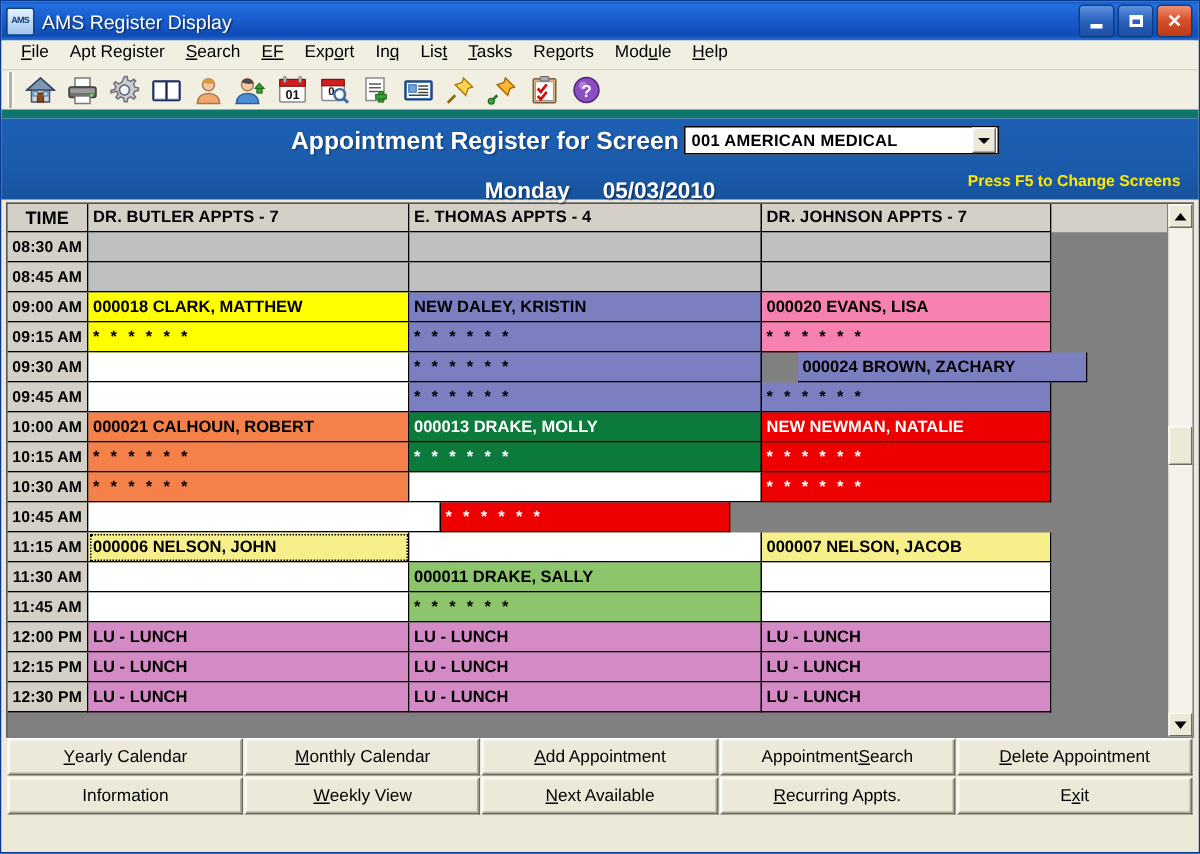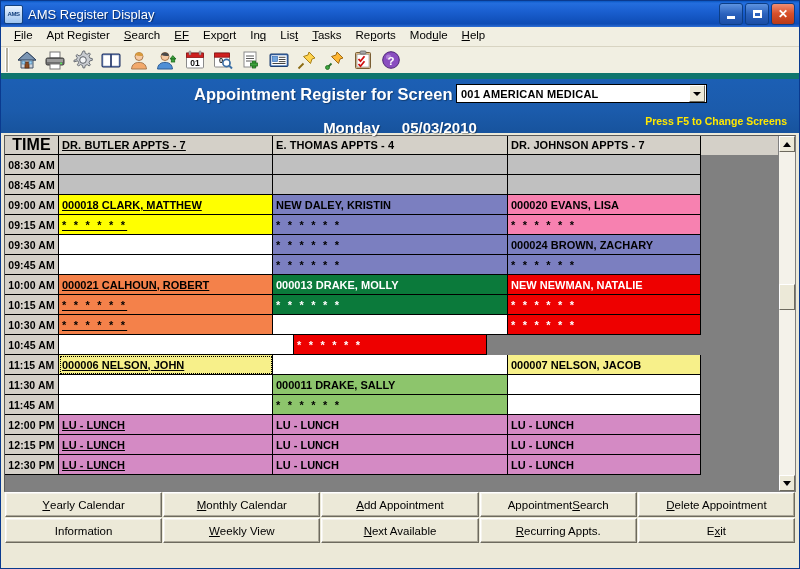--- a/index.html
+++ b/index.html
@@ -87,21 +87,21 @@
     position:relative;
   }
   .bh-title{
     position:absolute;left:193px;top:6px;
     color:#fff;font-size:16.5px;font-weight:bold;
     text-shadow:1px 1px 1px rgba(0,0,0,.35);
     white-space:nowrap;
   }
   .combo{
     position:absolute;left:455px;top:5px;
-    width:251px;height:19px;
+    width:210px;height:19px;
     background:#fff;border:1px solid #000;
     display:flex;align-items:center;
     box-sizing:border-box;
   }
   .combo-text{
     font-size:11px;font-weight:bold;color:#000;
     padding-left:4px;white-space:nowrap;flex:1 1 auto;
     letter-spacing:0.2px;
   }
   .combo-arrow{
@@ -155,26 +155,26 @@
     border-right:1px solid #000;
     border-bottom:1px solid #000;
     font-size:11px;font-weight:bold;color:#000;
     display:flex;align-items:center;
     padding-left:3px;
     white-space:nowrap;overflow:hidden;
     background:#fff;
   }
   .c-time{flex:0 0 54px;width:54px;background:#d4d0c8;justify-content:center;padding-left:0;
     letter-spacing:0.1px;font-size:10.5px;}
-  .c-a{flex:0 0 214px;width:214px;text-decoration:underline;}
+  .c-a{flex:0 0 214px;width:214px;}
   .c-b{flex:0 0 235px;width:235px;}
   .c-c{flex:0 0 193px;width:193px;}
   .c-pad{flex:1 1 auto;background:#808080;border-right:none;border-bottom:none;}
   .row.hdr .cell{background:#d4d0c8;letter-spacing:0.1px;}
-  .row.hdr .c-time{font-size:16px;}
+  .row.hdr .c-time{font-size:12px;}
   .cell.gray{background:#c0c0c0;}
   .cell.sel{outline:1px dotted #000;outline-offset:-2px;}
   .stars{letter-spacing:2.2px;}
   
   .vscroll{
     flex:0 0 16px;width:16px;
     background:#f4f2ea;
     border-left:1px solid #808080;
     display:flex;flex-direction:column;
   }
@@ -441,21 +441,21 @@
             <div class="cell c-time">09:15 AM</div>
             <div class="cell c-a stars" style="background: rgb(255, 255, 0);">* * * * * *</div>
             <div class="cell c-b stars" style="background: rgb(123, 127, 192);">* * * * * *</div>
             <div class="cell c-c stars" style="background: rgb(247, 129, 176);">* * * * * *</div>
             <div class="cell c-pad"></div>
           </div>
           <div class="row">
             <div class="cell c-time">09:30 AM</div>
             <div class="cell c-a" style="background: rgb(255, 255, 255);"></div>
             <div class="cell c-b stars" style="background: rgb(123, 127, 192);">* * * * * *</div>
-            <div class="cell c-c" style="background: rgb(123, 127, 192);">000024  BROWN, ZACHARY</div>
+            <div class="cell c-c" style="background: rgb(123, 127, 192); margin-left: 24px;">000024  BROWN, ZACHARY</div>
             <div class="cell c-pad"></div>
           </div>
           <div class="row">
             <div class="cell c-time">09:45 AM</div>
             <div class="cell c-a" style="background: rgb(255, 255, 255);"></div>
             <div class="cell c-b stars" style="background: rgb(123, 127, 192);">* * * * * *</div>
             <div class="cell c-c stars" style="background: rgb(123, 127, 192);">* * * * * *</div>
             <div class="cell c-pad"></div>
           </div>
           <div class="row">

